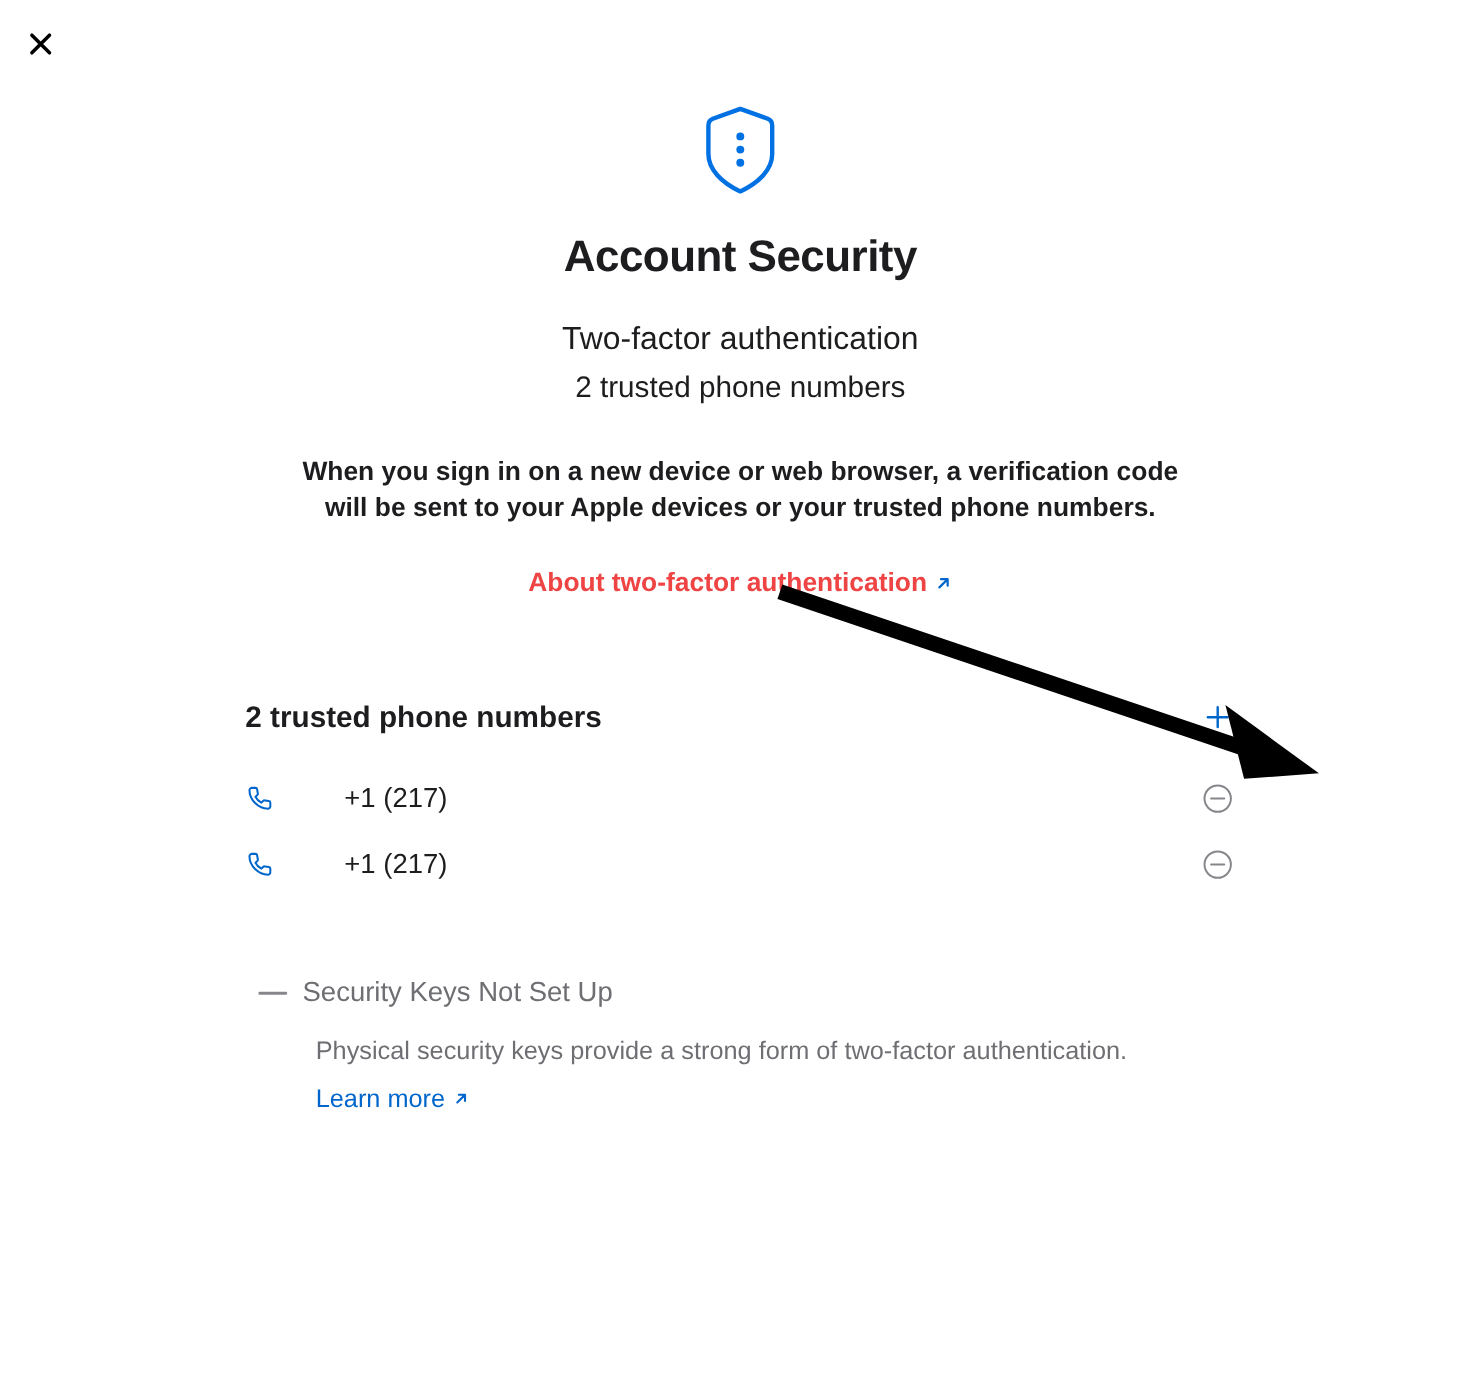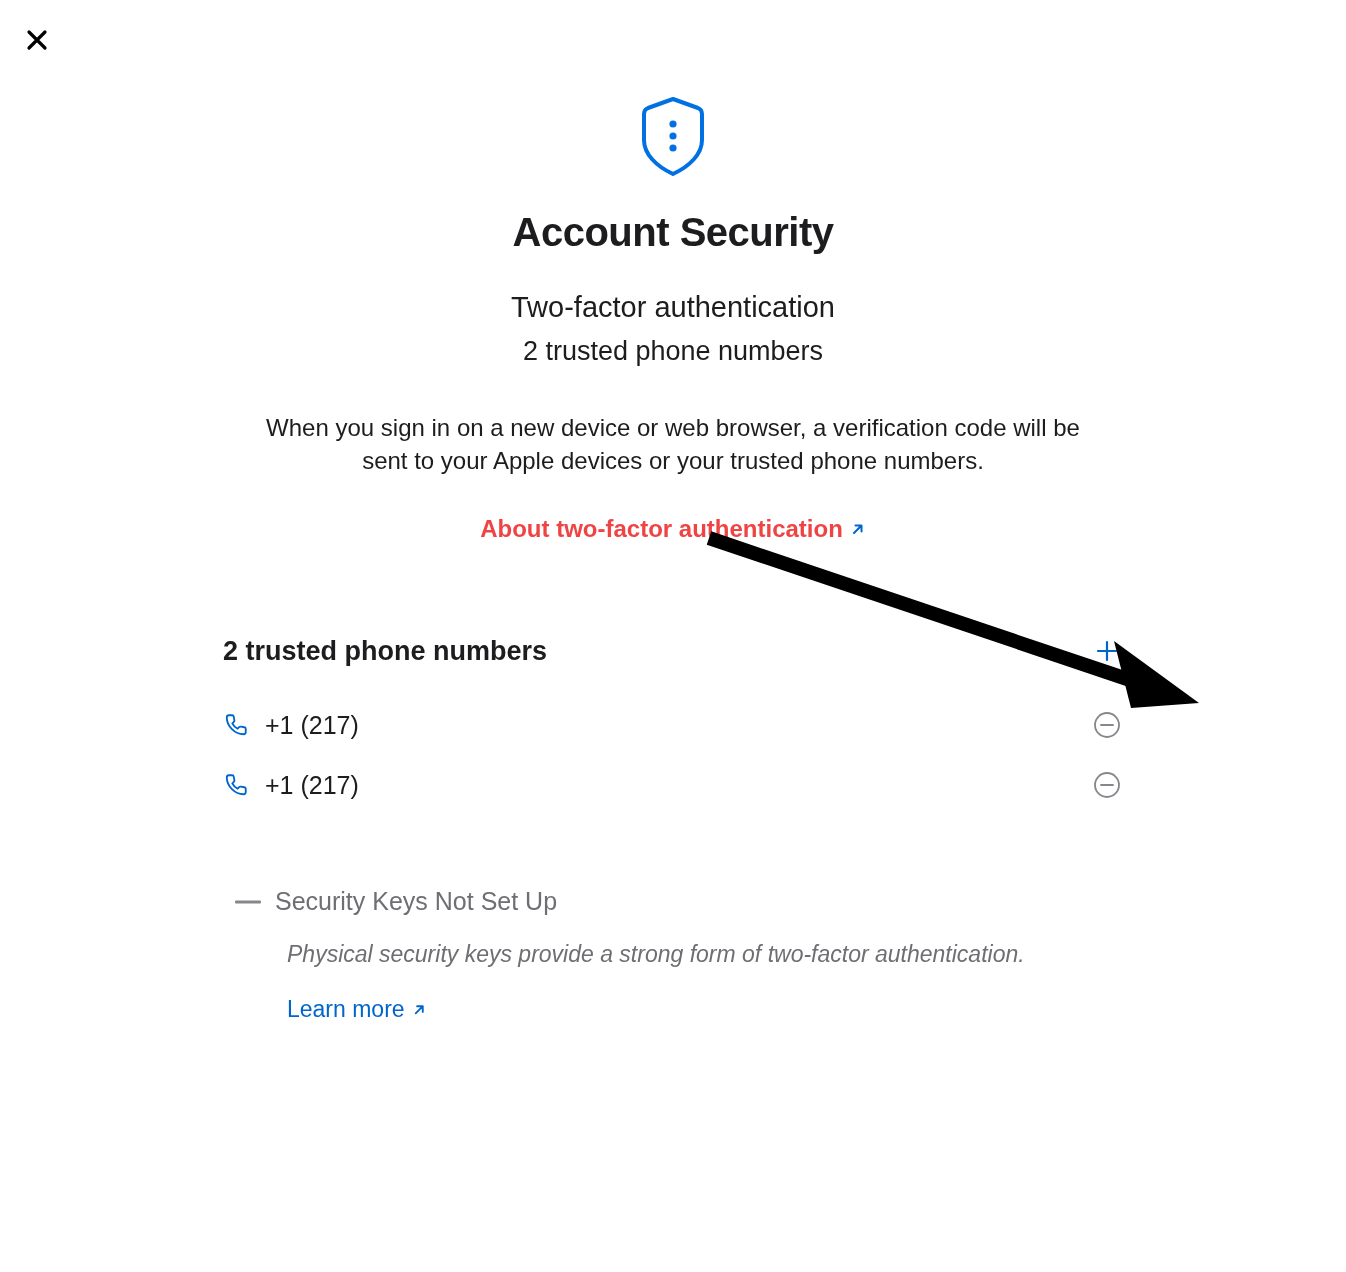--- a/index.html
+++ b/index.html
@@ -51,21 +51,21 @@
       font-weight: 400;
       margin-bottom: 12px;
     }
     .count-text {
       font-size: 27px;
       font-weight: 400;
       margin-bottom: 44px;
     }
     .description {
       font-size: 24px;
-      font-weight: 400;
+      font-weight: 700;
       line-height: 1.38;
       max-width: 830px;
       margin: 0 auto 38px;
       color: #1d1d1f;
     }
     .link {
       color: #ef4444;
       text-decoration: none;
       font-size: 24px;
       display: inline-flex;
@@ -89,20 +89,21 @@
       cursor: pointer;
       padding: 4px;
       display: flex;
       align-items: center;
       justify-content: center;
     }
     .phone-row {
       display: flex;
       align-items: center;
       padding: 14px 0;
+      gap: 48px;
     }
     .phone-icon-wrap {
       width: 30px;
       display: flex;
       align-items: center;
     }
     .phone-text {
       font-size: 25px;
       flex: 1;
       margin-left: 12px;
@@ -137,30 +138,28 @@
       font-weight: 400;
     }
     .keys-body {
       padding-left: 54px;
     }
     .keys-desc {
       font-size: 23px;
       color: #6e6e73;
       margin-bottom: 14px;
       line-height: 1.4;
-      font-style: italic;
     }
     .keys-link {
       color: #0066cc;
       text-decoration: none;
       font-size: 23px;
       display: inline-flex;
       align-items: center;
       gap: 6px;
-      margin-top: 12px;
     }
     .arrow-overlay {
       position: absolute;
       pointer-events: none;
       top: 528px;
       left: 476px;
       width: 510px;
       height: 195px;
     }
   </style>

